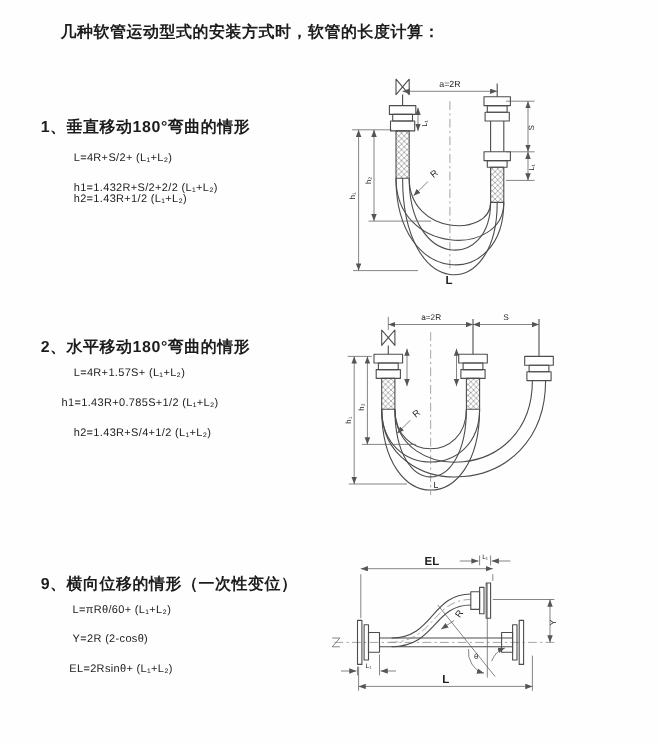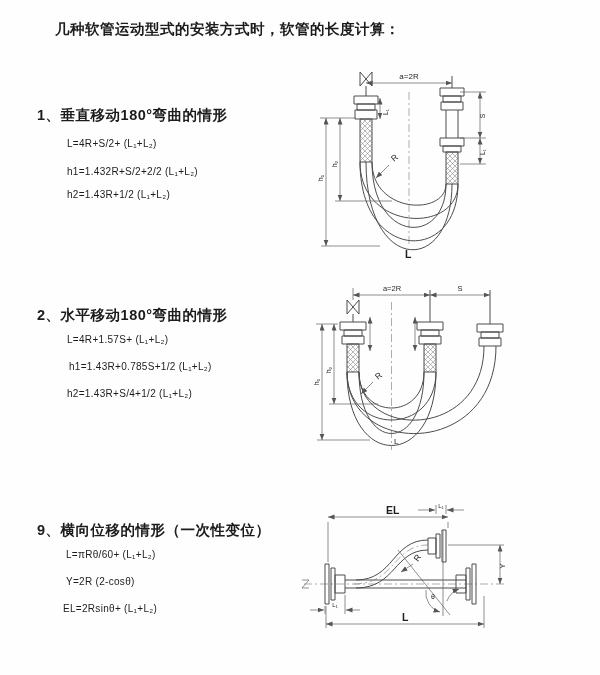--- a/index.html
+++ b/index.html
@@ -20,25 +20,25 @@
   .braid2{fill:url(#bp2);stroke:#4c4c4c;stroke-width:1;}
 </style>
 </head>
 <body>
 
 <div class="page-title">几种软管运动型式的安装方式时，软管的长度计算：</div>
 
 <div class="sec-heading" style="left:37px;top:106px">1、垂直移动180°弯曲的情形</div>
 <div class="formula" style="left:67px;top:138px">L=4R+S/2+ (L₁+L₂)</div>
 <div class="formula" style="left:67px;top:166px">h1=1.432R+S/2+2/2 (L₁+L₂)</div>
-<div class="formula" style="left:67px;top:189px">h2=1.43R+1/2 (L₁+L₂)</div>
+<div class="formula" style="left:67px;top:176px">h2=1.43R+1/2 (L₁+L₂)</div>
 
 <div class="sec-heading" style="left:37px;top:306px">2、水平移动180°弯曲的情形</div>
 <div class="formula" style="left:67px;top:334px">L=4R+1.57S+ (L₁+L₂)</div>
-<div class="formula" style="left:69px;top:361px">h1=1.43R+0.785S+1/2 (L₁+L₂)</div>
+<div class="formula" style="left:56px;top:361px">h1=1.43R+0.785S+1/2 (L₁+L₂)</div>
 <div class="formula" style="left:67px;top:388px">h2=1.43R+S/4+1/2 (L₁+L₂)</div>
 
 <div class="sec-heading" style="left:37px;top:521px">9、横向位移的情形（一次性变位）</div>
 <div class="formula" style="left:66px;top:549px">L=πRθ/60+ (L₁+L₂)</div>
 <div class="formula" style="left:66px;top:576px">Y=2R (2-cosθ)</div>
 <div class="formula" style="left:63px;top:603px">EL=2Rsinθ+ (L₁+L₂)</div>
 
 <svg class="diag" style="left:310px;top:66px" width="214" height="200" viewBox="0 0 214 200">
   <defs>
     <marker id="a1" markerWidth="8" markerHeight="8" refX="6.5" refY="2.5" orient="auto-start-reverse" markerUnits="userSpaceOnUse">

